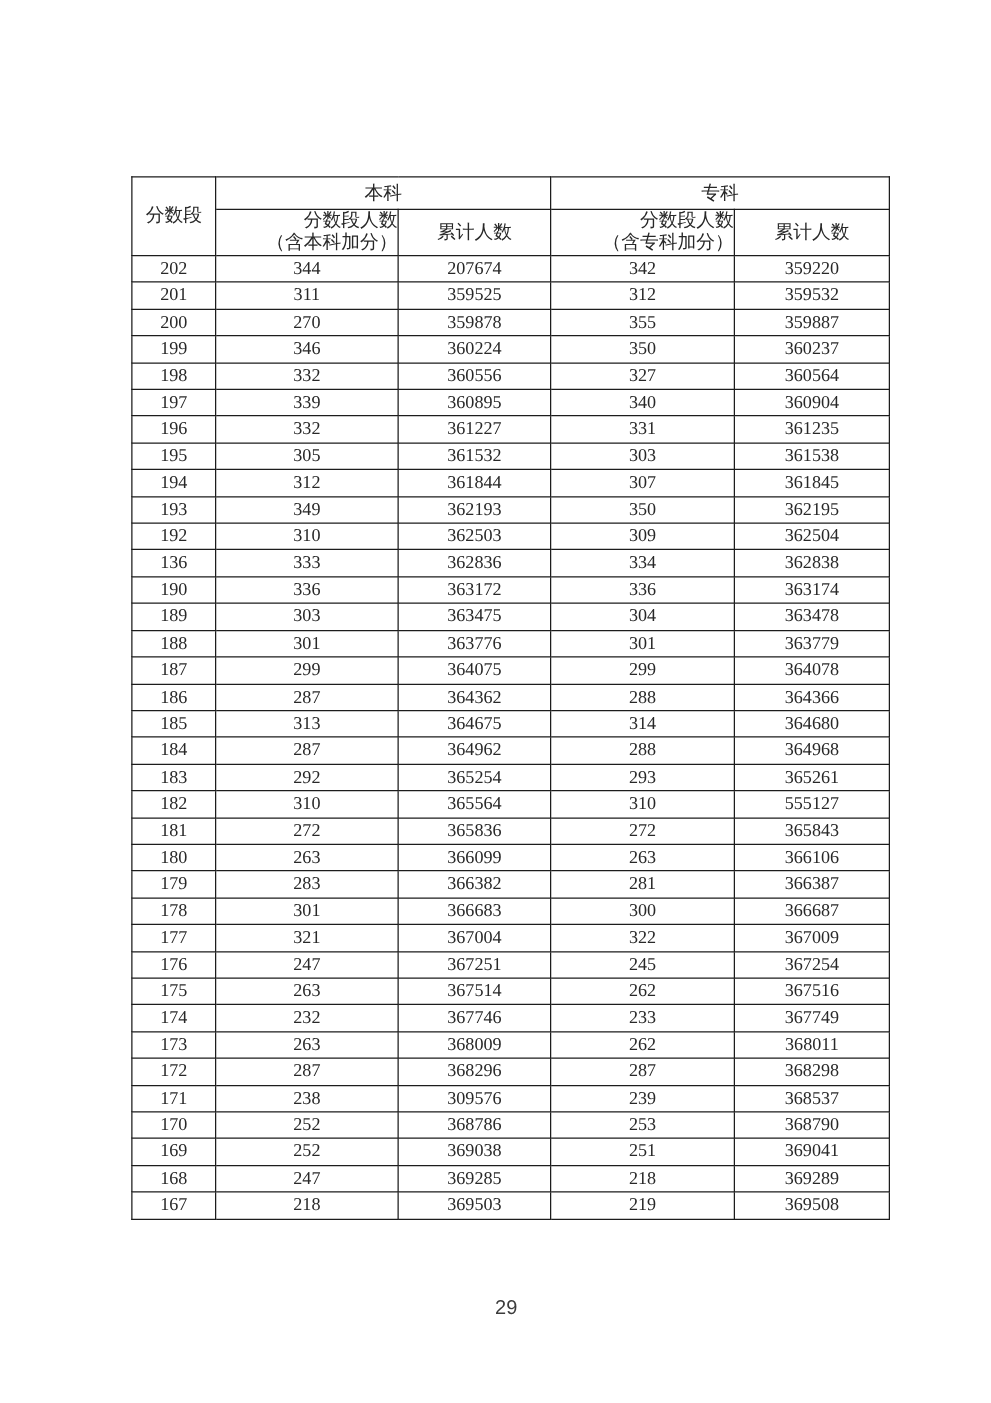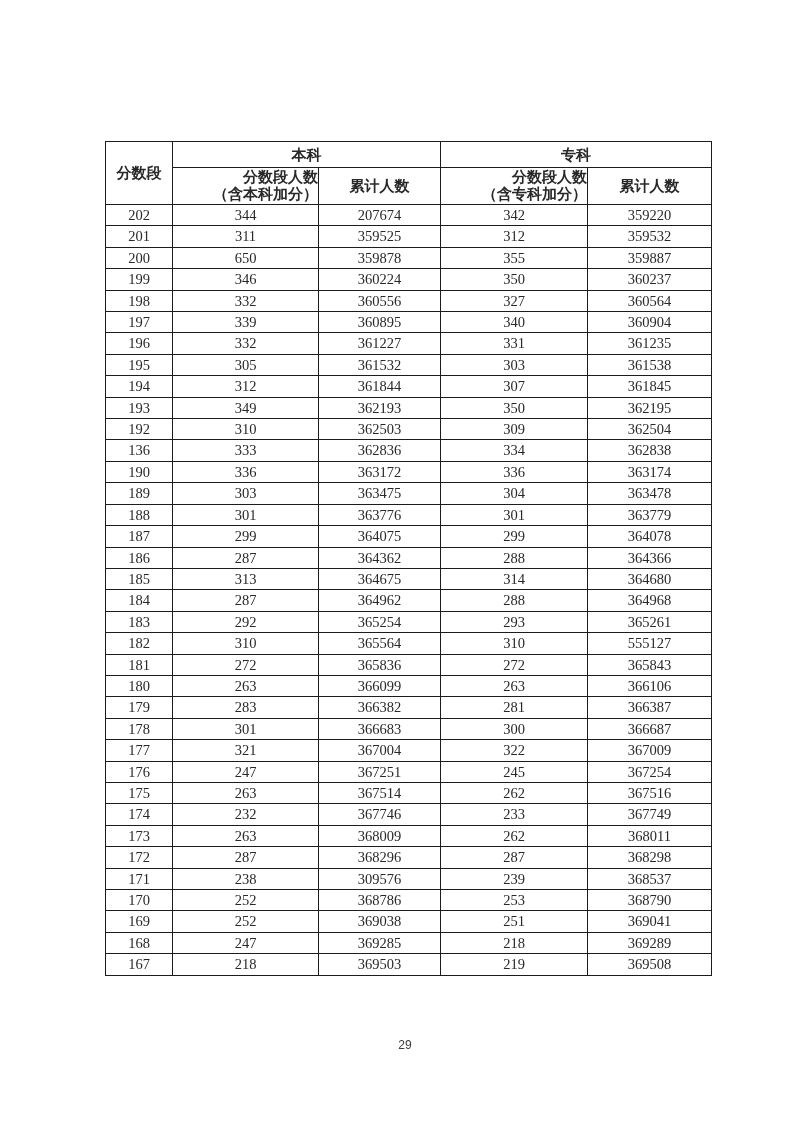--- a/index.html
+++ b/index.html
@@ -25,21 +25,21 @@
   }
   .score-table th,
   .score-table td {
     border: 1px solid #1c1c1c;
     text-align: center;
     vertical-align: middle;
     padding: 0;
     overflow: hidden;
   }
   .score-table th {
-    font-weight: bold;
+    font-weight: normal;
     font-size: 15px;
     line-height: 18px;
   }
   .score-table thead tr.group-row th {
     height: 25px;
   }
   .score-table thead tr.sub-row th {
     height: 36px;
   }
   .score-table td {
@@ -51,21 +51,21 @@
     display: block;
     line-height: 17px;
     text-align: right;
   }
   .page-number {
     position: absolute;
     left: 17px;
     right: 0;
     top: 1038px;
     text-align: center;
-    font-size: 12px;
+    font-size: 16px;
     color: #3c3c3c;
     font-family: "Liberation Sans", sans-serif;
   }
 </style>
 </head>
 <body>
 
 <table class="score-table">
   <colgroup>
     <col style="width:67px">
@@ -103,21 +103,21 @@
       </tr>
       <tr>
         <td>201</td>
         <td>311</td>
         <td>359525</td>
         <td>312</td>
         <td>359532</td>
       </tr>
       <tr>
         <td>200</td>
-        <td>650</td>
+        <td>270</td>
         <td>359878</td>
         <td>355</td>
         <td>359887</td>
       </tr>
       <tr>
         <td>199</td>
         <td>346</td>
         <td>360224</td>
         <td>350</td>
         <td>360237</td>

